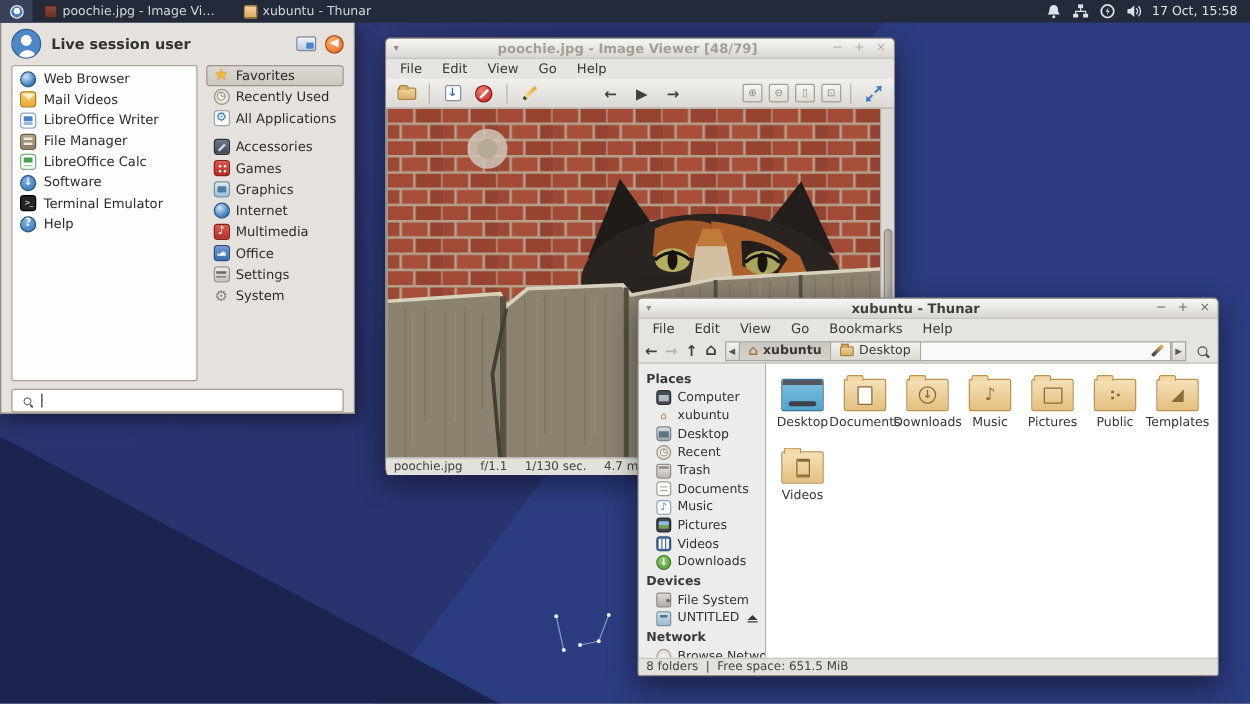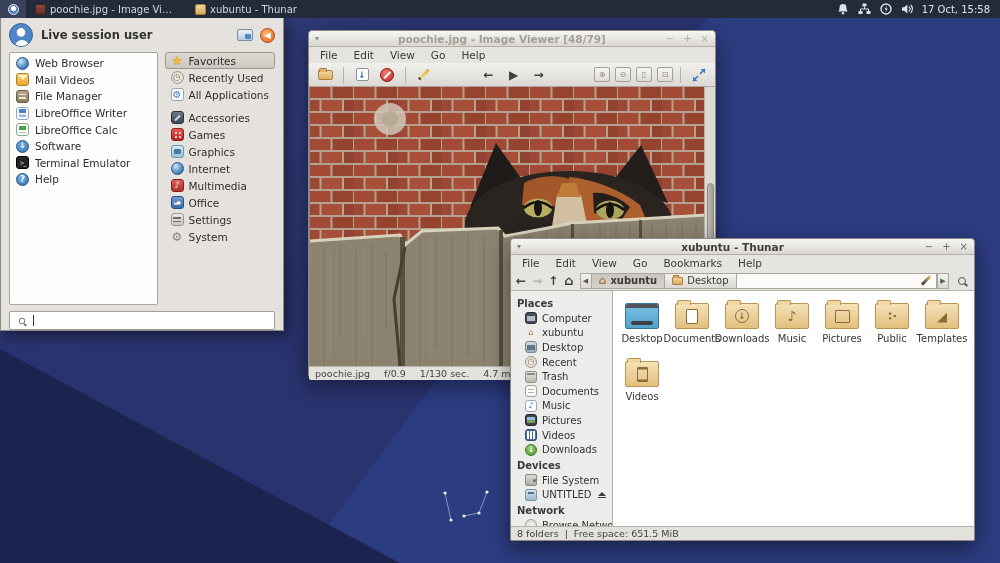--- a/index.html
+++ b/index.html
@@ -267,27 +267,27 @@
             <span class="ic ic-web"></span>
             <span>Web Browser</span>
           </div>
 
           <div class="wm-item">
             <span class="ic ic-mail"></span>
             <span>Mail Videos</span>
           </div>
 
           <div class="wm-item">
+            <span class="ic ic-writer"></span>
+            <span>LibreOffice Writer</span>
+          </div>
+
+          <div class="wm-item">
             <span class="ic ic-fm"></span>
             <span>File Manager</span>
-          </div>
-
-          <div class="wm-item">
-            <span class="ic ic-writer"></span>
-            <span>LibreOffice Writer</span>
           </div>
 
           <div class="wm-item">
             <span class="ic ic-calc"></span>
             <span>LibreOffice Calc</span>
           </div>
 
           <div class="wm-item">
             <span class="ic ic-software"></span>
             <span>Software</span>
@@ -477,21 +477,21 @@
           <path d="M20,164 V270 M54,162 V250 M120,152 V270 M166,150 V260 M228,146 V272 M298,140 V270 M364,136 V268"></path>
         </g>
       </svg>
       <div class="vscroll">
           <div class="vthumb"></div>
         </div>
     </div>
     <div class="statusbar">
 
     <span>poochie.jpg</span>
-        <span>f/0.9</span>
+        <span>f/1.1</span>
         <span>1/130 sec.</span>
         <span>4.7 mm</span>
         <span>ISO 60</span>
         <span>3024</span>
       </div>
   </div>
 
   <div class="win thunar">
     <div class="titlebar">
       <span class="winmenu">▾</span>

